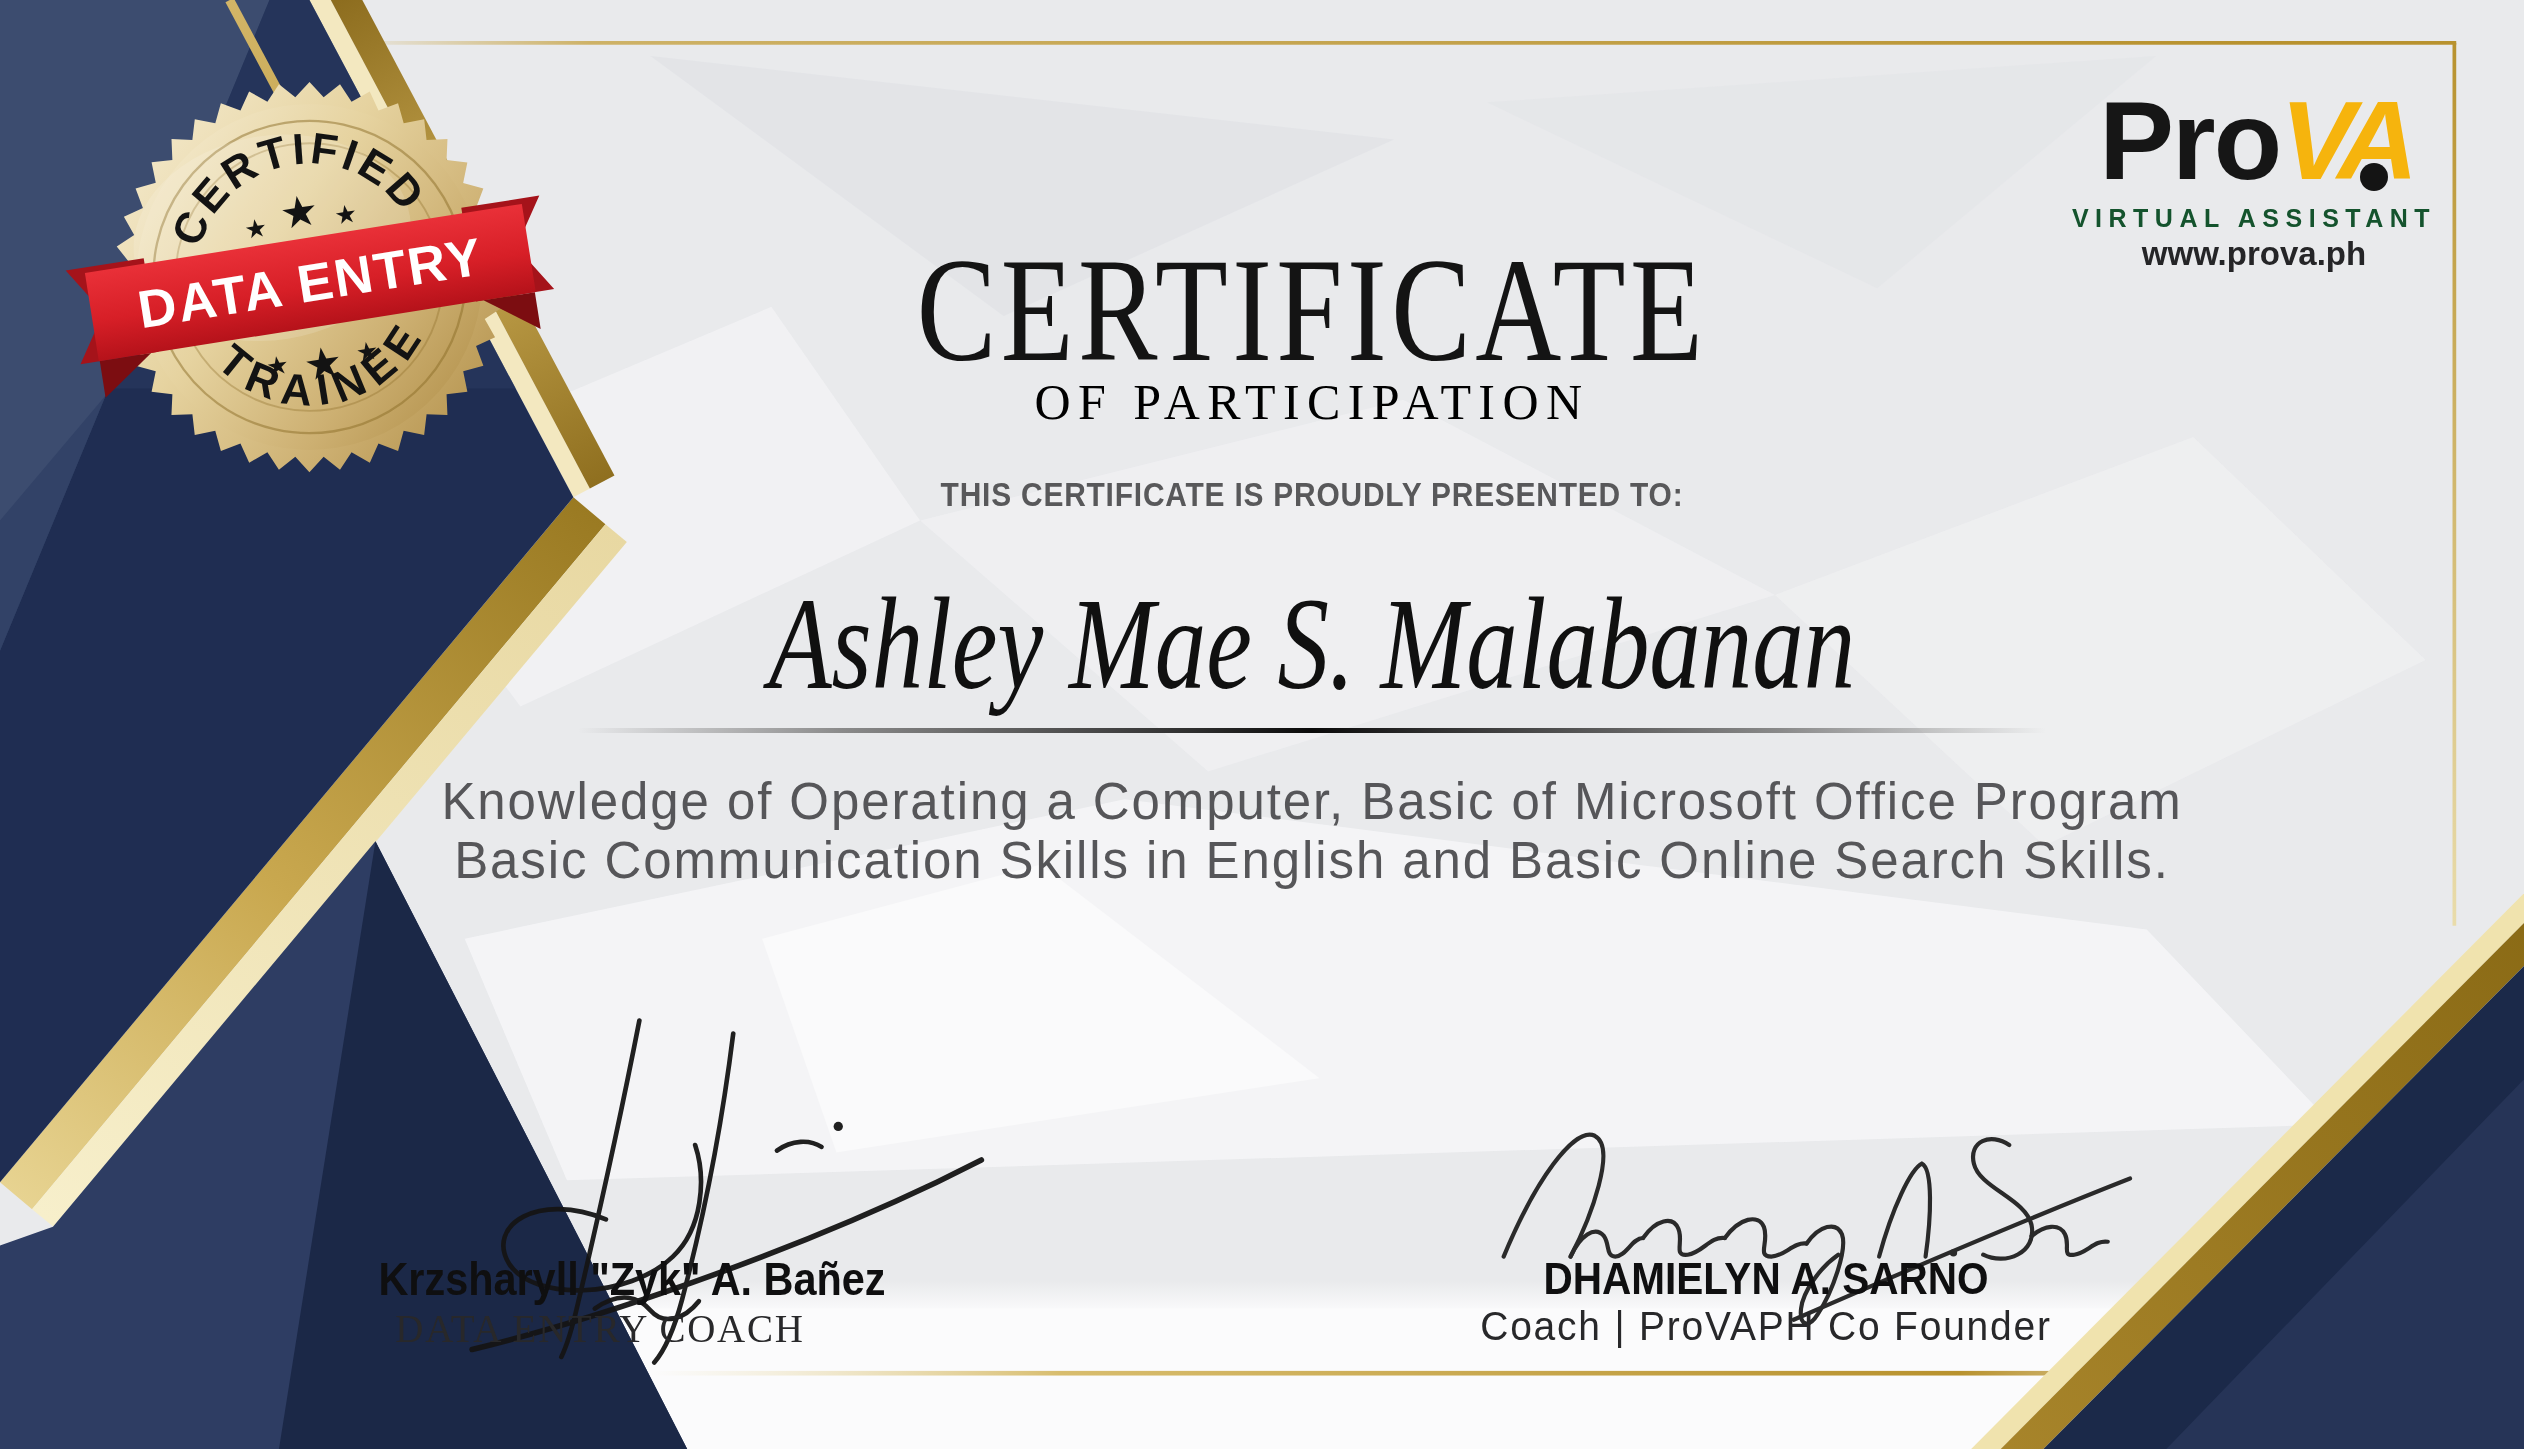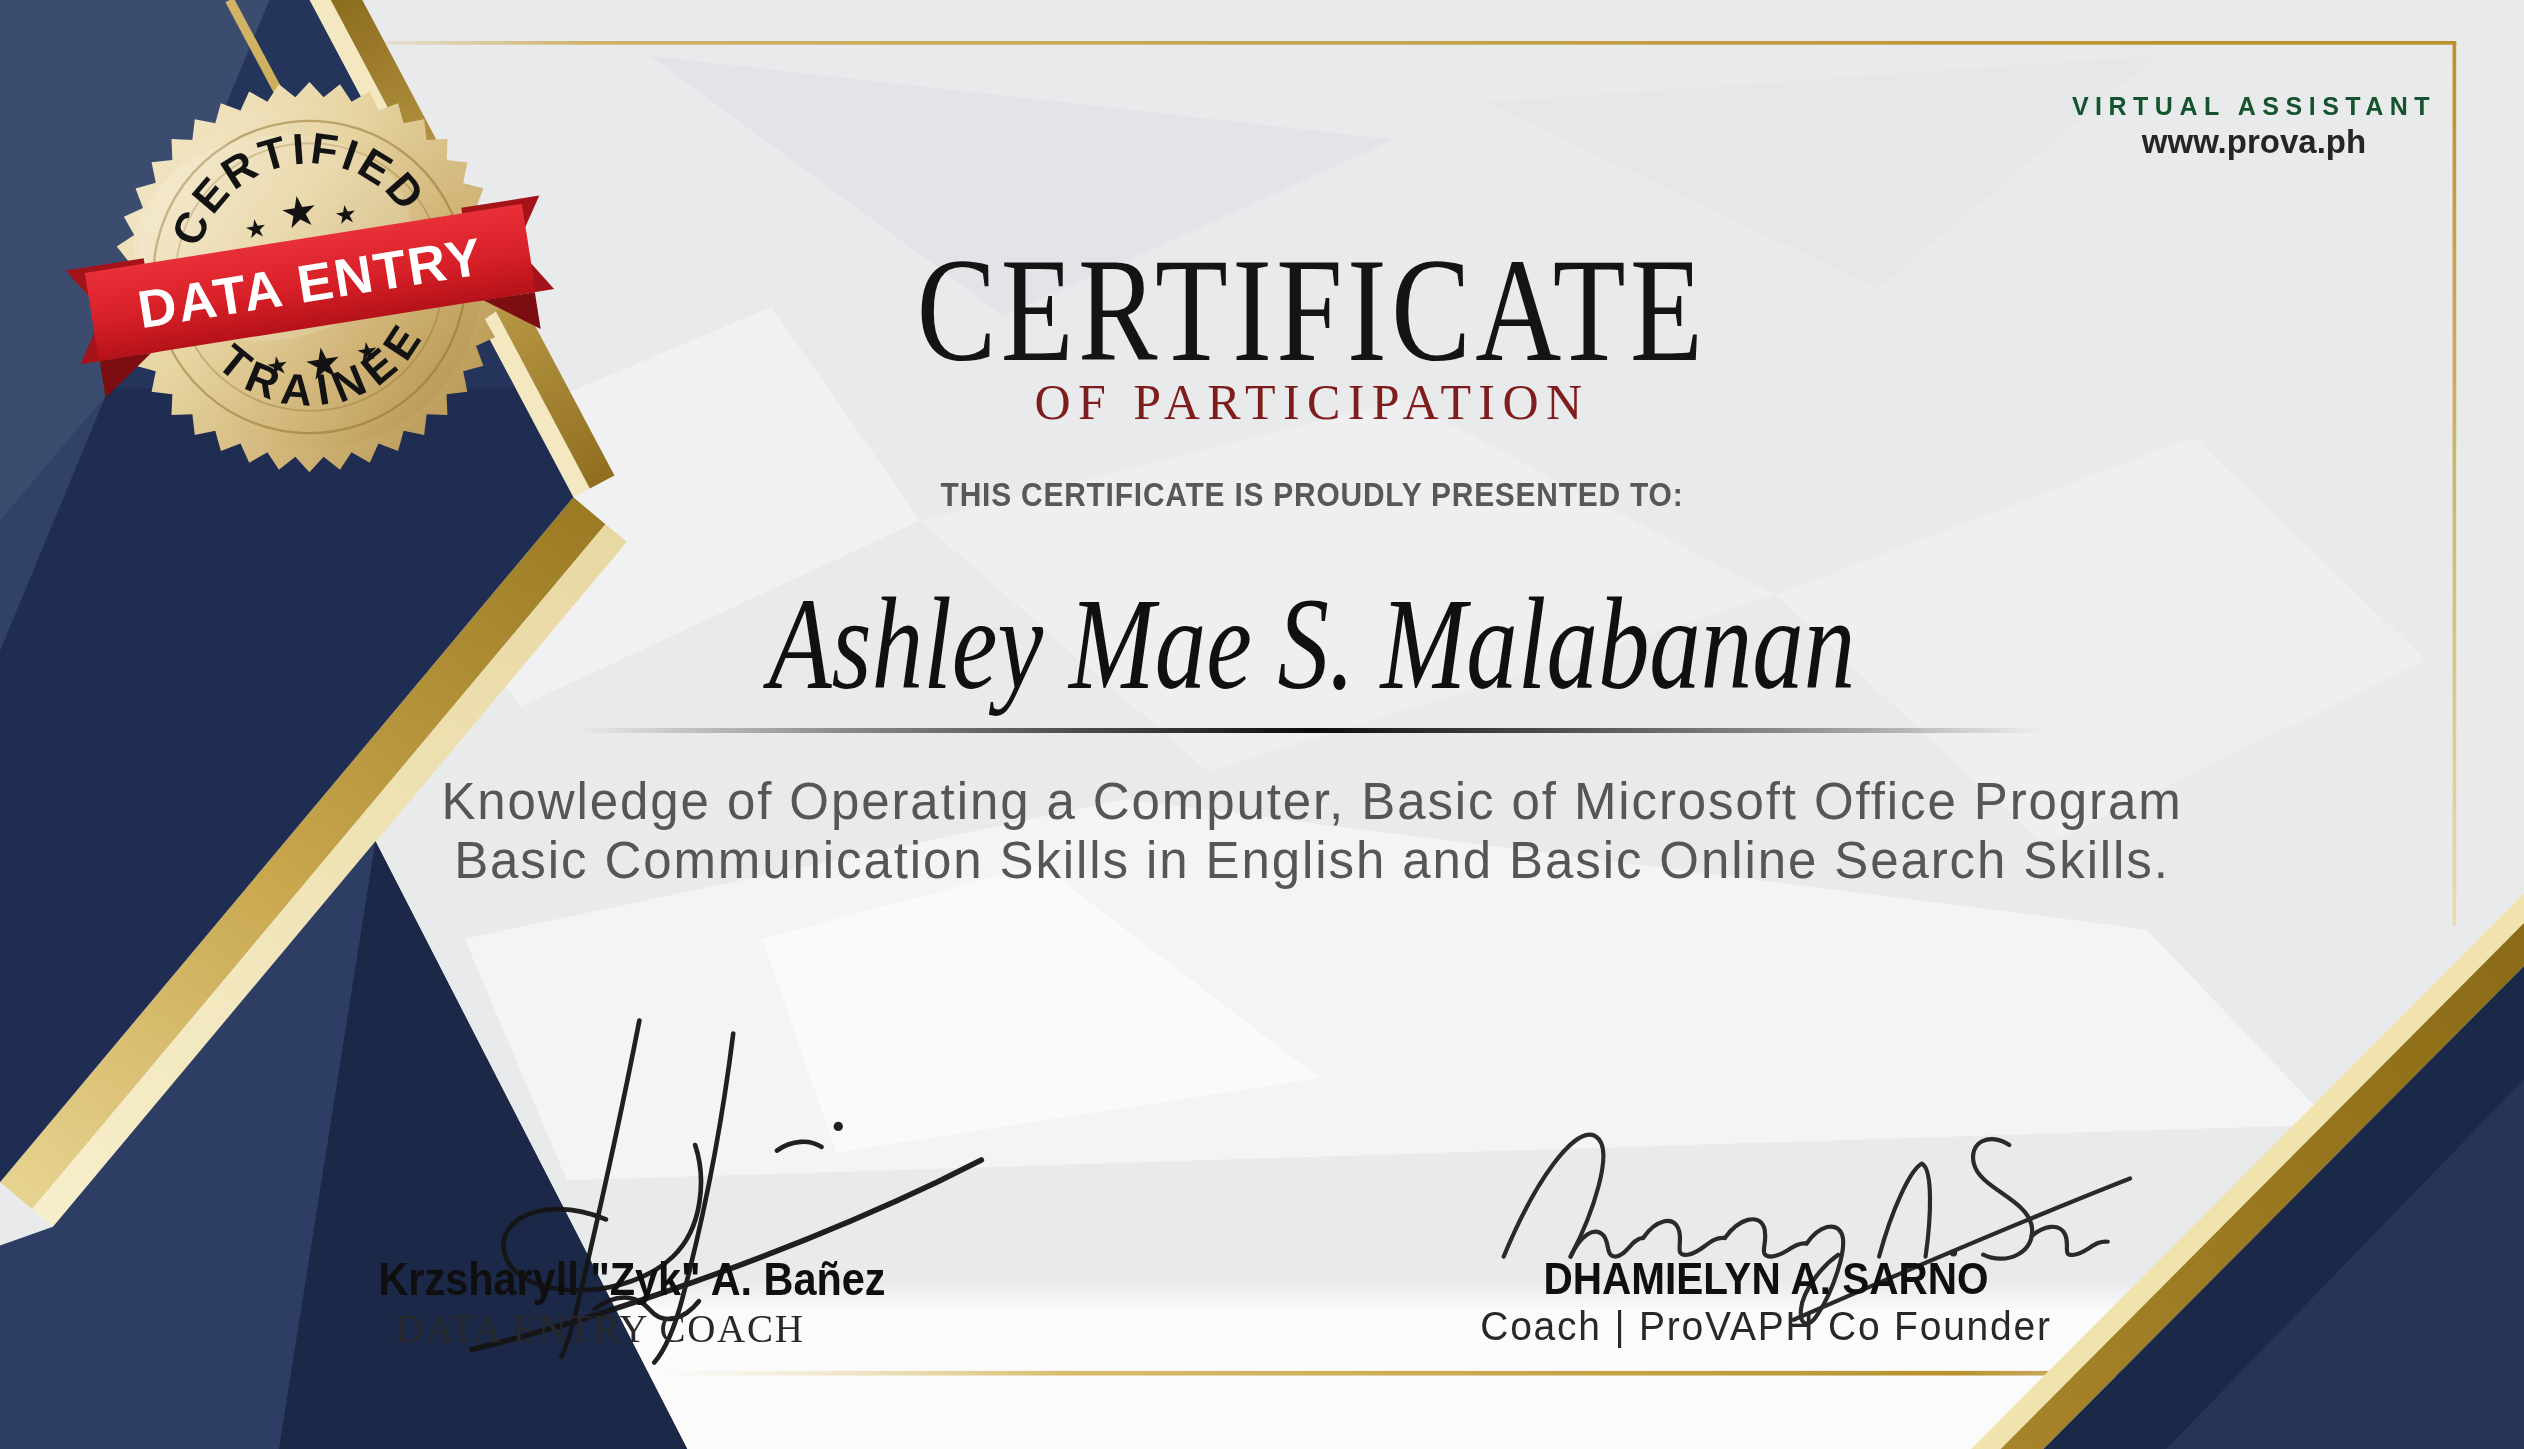--- a/index.html
+++ b/index.html
@@ -4,21 +4,21 @@
 <style>
   html,body{margin:0;padding:0;background:#555;}
   #page{position:relative;width:2525px;height:1450px;overflow:hidden;background:#e9eaec;
         font-family:"Liberation Sans",sans-serif;}
   #art{position:absolute;left:0;top:0;z-index:1;}
   .layer{position:absolute;left:0;top:0;width:2525px;height:1450px;z-index:2;pointer-events:none;}
   .cline{position:absolute;left:1312px;transform:translateX(-50%);white-space:nowrap;line-height:1;}
   .inner{display:inline-block;transform-origin:center;}
   .title{top:224px;font-family:"Liberation Serif",serif;font-size:149px;color:#141414;letter-spacing:5.6px;margin-top:11px;}
   .title .inner{transform:scaleX(.8);}
-  .subtitle{top:377px;font-family:"Liberation Serif",serif;font-size:50px;color:#7f1d1d;letter-spacing:7.4px;}
+  .subtitle{top:377px;font-family:"Liberation Serif",serif;font-size:50px;color:#000000;letter-spacing:7.4px;}
   .presented{top:477px;font-size:34px;font-weight:700;color:#58585a;letter-spacing:0.9px;text-align:right;}
   .presented .inner{transform:scaleX(.88);}
   .name{top:578px;font-family:"Liberation Serif",serif;font-style:italic;font-size:132px;color:#101010;}
   .name .inner{transform:scaleX(.78);}
   .divider{top:720px;width:1468px;height:5.6px;border:none;
       background:linear-gradient(90deg,rgba(90,90,90,0) 0%,#8a8a8a 18%,#2e2e2e 42%,#0a0a0a 50%,#2e2e2e 58%,#8a8a8a 82%,rgba(90,90,90,0) 100%);}
   .desc{top:772px;font-size:51px;color:#565659;letter-spacing:1.9px;line-height:59px;text-align:center;}
   .dateline{top:1074px;font-size:54px;font-weight:600;color:#4b4b4d;}
   .dateline .inner{transform:scaleX(.85);}
   .sig-name{position:absolute;transform:translateX(-50%);white-space:nowrap;font-size:46px;font-weight:700;color:#0f0f10;line-height:1;}
@@ -223,19 +223,23 @@
     </div>
 
     <div class="sig-name" style="left:1766px;top:1256px;font-size:45px;">
       <span class="inner">DHAMIELYN A. SARNO</span>
     </div>
     <div class="sig-role" style="left:1766px;top:1306px;text-align:center;">
       <span class="inner">Coach | ProVAPH Co Founder</span>
     </div>
 
     <div class="logo">
+      <div class="brand">
+        <span>Pro</span><span class="va">VA</span>
+        <span class="va-dot"></span>
+      </div>
       <div class="logo-sub">VIRTUAL ASSISTANT</div>
       <div class="logo-web">www.prova.ph</div>
     </div>
 
   </div>
 </div>
 
 
 </body></html>

